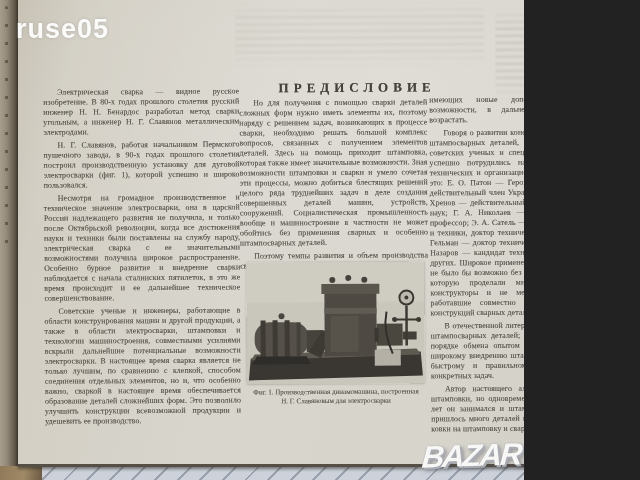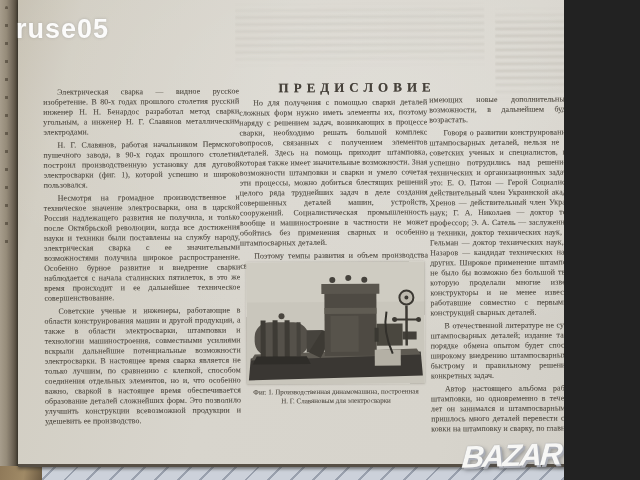--- a/index.html
+++ b/index.html
@@ -1,18 +1,18 @@
 <!DOCTYPE html>
 <html lang="ru"><head>
 <meta charset="utf-8">
 <style>
   html,body{margin:0;padding:0;}
   body{font-family:"Liberation Serif", serif; background:#222;}
   .scene{
-    position:relative; width:564px; height:480px; overflow:hidden;
+    position:relative; width:524px; height:480px; overflow:hidden;
     background:
       repeating-linear-gradient(135deg,
         #9aa1ae 0px, #9aa1ae 2px,
         #ccd1da 2px, #ccd1da 16px);
   }
   
   .cover-corner{
     position:absolute; left:0; top:448px; width:42px; height:32px;
     background:linear-gradient(100deg,#8d7757,#a08a66 60%,#6b5a42);
   }

